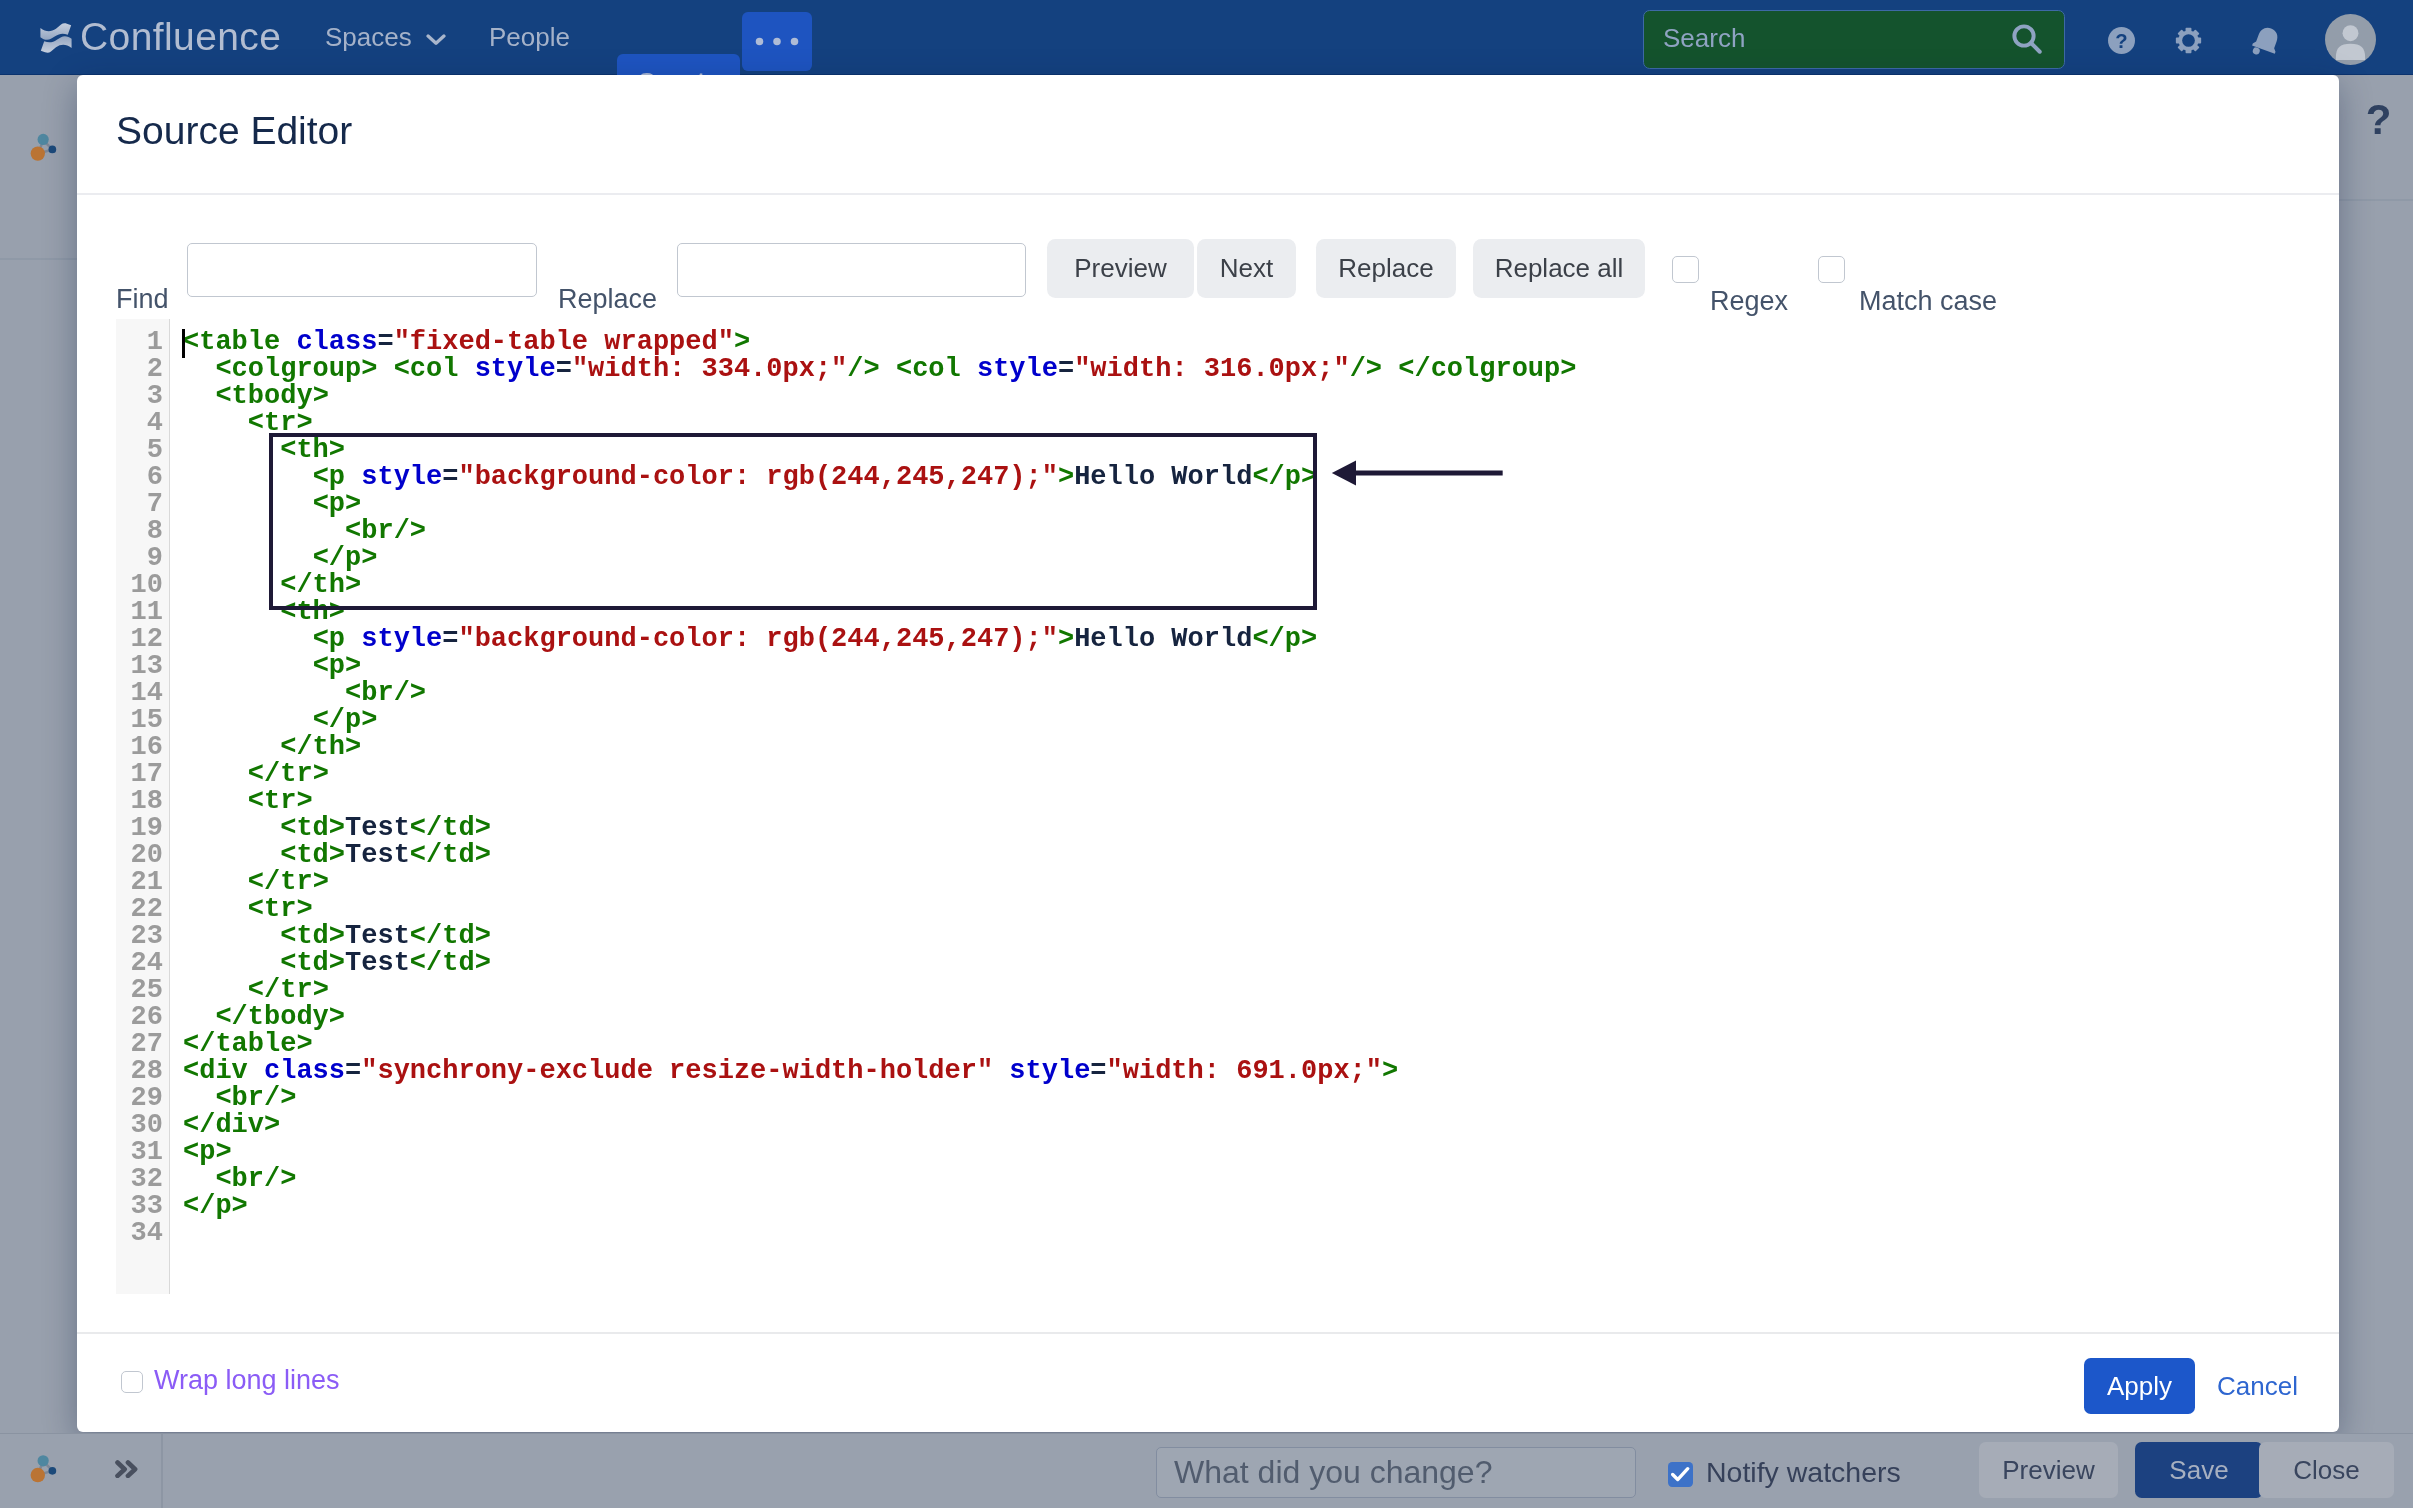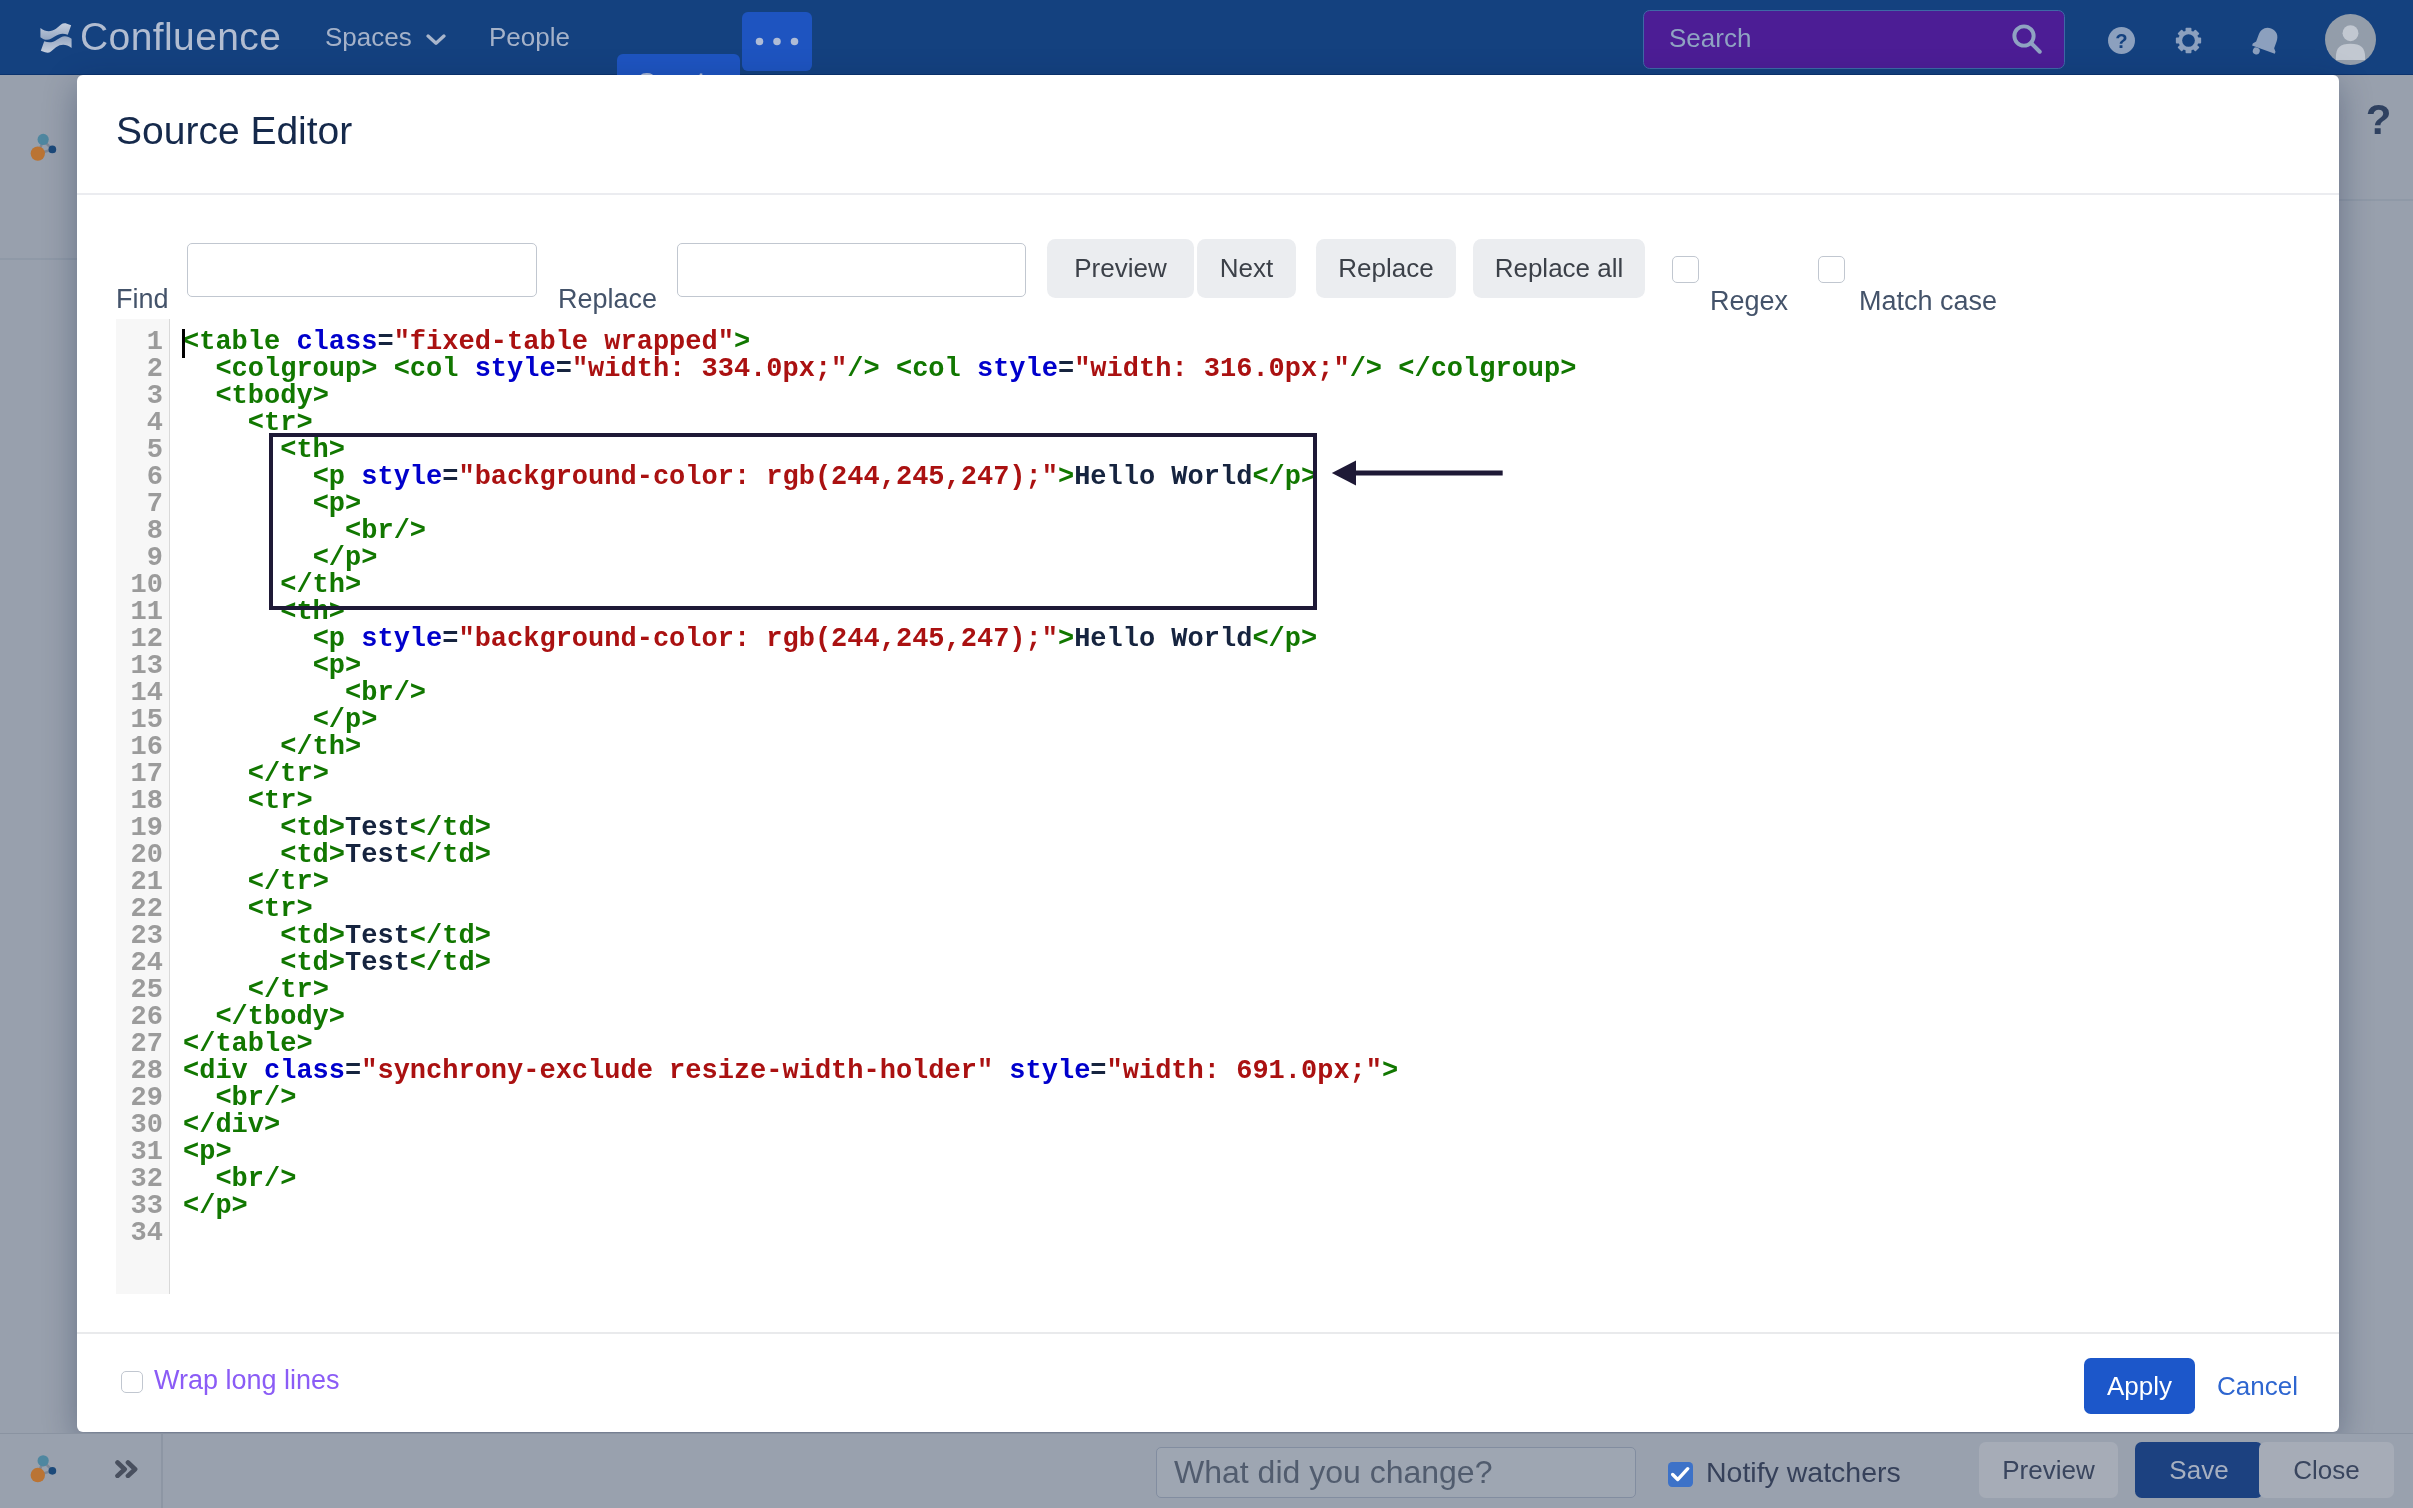--- a/index.html
+++ b/index.html
@@ -6,22 +6,22 @@
   body { font-family:"Liberation Sans",sans-serif; background:#98A0AD; position:relative; }
   .abs { position:absolute; }
 
   
   #nav { left:0; top:0; width:2413px; height:75px; background:#14417F; border-bottom:1.7px solid #0B336E; }
   #nav .navtxt { color:#A5B2C9; font-size:26px; line-height:75px; height:75px; top:0; }
   #brand { left:80px; top:0; height:75px; line-height:74px; font-size:39px; color:#B2BDD1; letter-spacing:0.4px; }
   #createbtn { left:617px; top:11.7px; width:123px; height:59px; border-radius:5.9px; background:#1E54C0;
                color:#AFBCD6; font-size:27px; font-weight:600; text-align:center; line-height:59px;margin-top:42px; }
   #dotsbtn { left:742px; top:11.7px; width:70px; height:59px; border-radius:5.9px; background:#1E54C0; }
-  #searchbox { left:1643px; top:10px; width:422px; height:59px; border-radius:6.7px; background:#4c1d95;
-               border:1.7px solid #3E69A6; color:#8FA3C2; font-size:26px; line-height:55px; padding-left:25px; }
+  #searchbox { left:1643px; top:10px; width:422px; height:59px; border-radius:6.7px; background:#14532d;
+               border:1.7px solid #3E69A6; color:#8FA3C2; font-size:26px; line-height:55px; padding-left:19px; }
 
   
   #helpq { left:2355px; top:96px; width:47px; height:54px; font-size:42px; font-weight:700; color:#2F4160; text-align:center; }
 
   
   #modal { left:77px; top:75px; width:2262px; height:1357px; background:#fff; border-radius:5.9px;
            box-shadow:0 10px 34px rgba(10,25,60,.33); }
   #mtitle { left:39px; top:34px; font-size:39px; font-weight:400; color:#15294B; }
   #mhdr-line { left:0; top:118px; width:2262px; height:1.7px; background:#EBECF0; }
 

